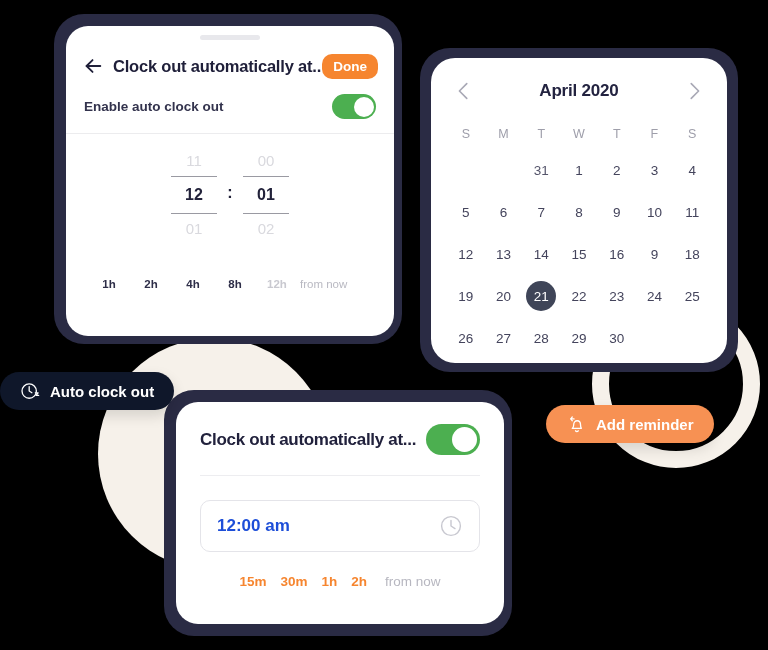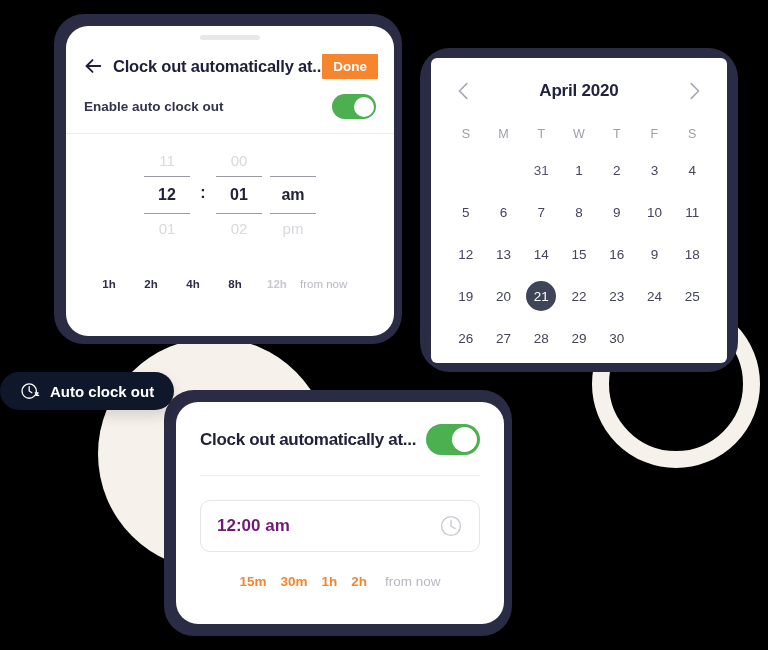--- a/index.html
+++ b/index.html
@@ -119,21 +119,21 @@
     flex: 1 1 auto;
     white-space: nowrap;
     overflow: hidden;
   }
   .done-btn {
     background: #f6852f;
     color: #ffffff;
     font-size: 13.5px;
     font-weight: bold;
     border: none;
-    border-radius: 1px;
+    border-radius: 10px;
     padding: 5px 11px;
     cursor: pointer;
     flex: 0 0 auto;
     font-family: "Liberation Sans", sans-serif;
   }
   .c1-enable-row {
     display: flex;
     align-items: center;
     justify-content: space-between;
     padding: 12px 18px 14px 18px;
@@ -242,21 +242,21 @@
     color: #b9b9c2;
     margin-left: 2px;
   }
 
   
   .card-2 {
     left: 431px;
     top: 58px;
     width: 296px;
     height: 305px;
-    border-radius: 6px;
+    border-radius: 24px;
     padding: 0;
     box-sizing: border-box;
   }
   .cal-header {
     display: flex;
     align-items: center;
     justify-content: space-between;
     padding: 22px 22px 0 22px;
   }
   .cal-nav {
@@ -347,21 +347,21 @@
     display: flex;
     align-items: center;
     justify-content: space-between;
     padding: 0 16px;
     cursor: pointer;
     box-sizing: border-box;
   }
   .time-field-value {
     font-size: 17px;
     font-weight: bold;
-    color: #701a75;
+    color: #1d4ed8;
   }
   .clock-icon {
     width: 24px;
     height: 24px;
     flex: 0 0 auto;
   }
   .c3-quick {
     display: flex;
     align-items: baseline;
     justify-content: center;
@@ -462,27 +462,20 @@
       </div>
 
       <div class="wheel-col">
         <div class="wheel-ghost">00</div>
         <div class="wheel-rule"></div>
         <div class="wheel-value">01</div>
         <div class="wheel-rule"></div>
         <div class="wheel-ghost">02</div>
       </div>
 
-      <div class="wheel-col">
-        <div class="wheel-ghost"></div>
-        <div class="wheel-rule"></div>
-        <div class="wheel-value">am</div>
-        <div class="wheel-rule"></div>
-        <div class="wheel-ghost">pm</div>
-      </div>
     </div>
 
     <div class="quick-row">
       <span class="quick-item">1h</span>
       <span class="quick-item">2h</span>
       <span class="quick-item">4h</span>
       <span class="quick-item">8h</span>
       <span class="quick-item muted">12h</span>
       <span class="quick-suffix">from now</span>
     </div>
@@ -610,14 +603,25 @@
     <span class="pill-icon">
       <svg viewBox="0 0 24 24" width="21" height="21" fill="none" stroke="#ffffff" stroke-width="1.5" stroke-linecap="round" stroke-linejoin="round">
         <circle cx="10.5" cy="11.5" r="8.2"></circle>
         <polyline points="10.5,6.4 10.5,11.5 13.6,13.4"></polyline>
         <path d="M17.5 13.5 l3.2 0 -2.4 3.0 3.0 0"></path>
       </svg>
     </span>
     <span>Auto clock out</span>
   </div>
 
+  <div class="pill pill-orange">
+    <span class="pill-icon">
+      <svg viewBox="0 0 24 24" width="21" height="21" fill="none" stroke="#ffffff" stroke-width="1.5" stroke-linecap="round" stroke-linejoin="round">
+        <path d="M17.5 16.5 H7.2 c1.3 -1.1 1.6 -2.3 1.6 -4.2 0 -2.8 1.6 -4.6 3.9 -4.6 2.3 0 3.9 1.8 3.9 4.6 0 1.9 0.3 3.1 0.9 4.2 z"></path>
+        <path d="M10.9 19.2 a1.9 1.9 0 0 0 3.1 0"></path>
+        <polyline points="9.2,5.6 5.6,5.6 7.2,3.4"></polyline>
+        <path d="M5.6 5.6 l1.6 2.2"></path>
+      </svg>
+    </span>
+    <span>Add reminder</span>
+  </div>
 
 </div>
 
 </body></html>

